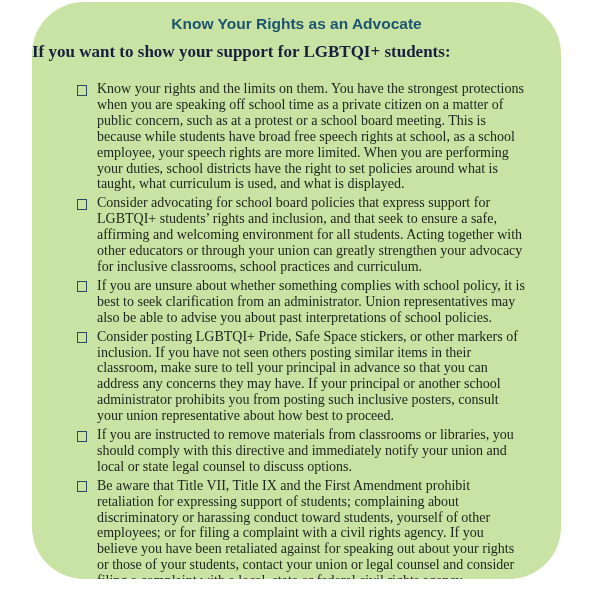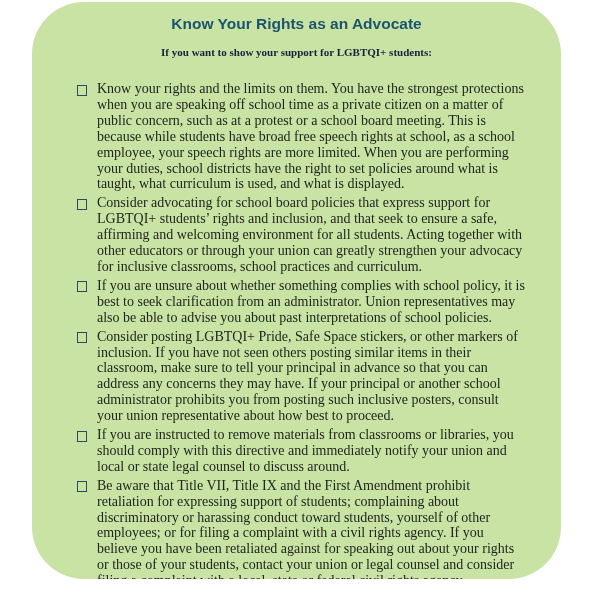--- a/index.html
+++ b/index.html
@@ -18,23 +18,23 @@
     position:absolute;left:32px;top:2px;width:529px;height:577px;
     background:var(--card-bg);border-radius:52px;box-sizing:border-box;
     overflow:hidden;
   }
   .title{
     margin:0;padding-top:13px;text-align:center;
     font-family:"Liberation Sans","DejaVu Sans",sans-serif;
     font-weight:bold;font-size:15.5px;line-height:17px;color:var(--title);
   }
   .subtitle{
-    margin:12px 0 0 0;text-align:center;
+    margin:12px 0 0 0;text-align:left;
     font-family:"Liberation Serif","DejaVu Serif",serif;
-    font-weight:bold;font-size:11px;line-height:16px;color:var(--subtitle);
+    font-weight:bold;font-size:17px;line-height:16px;color:var(--subtitle);
   }
   ul.advice{
     list-style:none;margin:21px 36px 0 45px;padding:0;
   }
   ul.advice li{
     display:flex;align-items:flex-start;gap:10px;margin:0 0 3px 0;
   }
   .cb{
     flex:none;width:8px;height:9px;margin-top:3.5px;
     border:1px solid var(--checkbox);background:transparent;display:inline-block;
@@ -63,20 +63,20 @@
     <li>
       <span class="cb"></span>
       <span class="txt">If you are unsure about whether something complies with school policy, it is best to seek clarification from an administrator. Union representatives may also be able to advise you about past interpretations of school policies.</span>
     </li>
     <li>
       <span class="cb"></span>
       <span class="txt">Consider posting LGBTQI+ Pride, Safe Space stickers, or other markers of inclusion. If you have not seen others posting similar items in their classroom, make sure to tell your principal in advance so that you can address any concerns they may have. If your principal or another school administrator prohibits you from posting such inclusive posters, consult your union representative about how best to proceed.</span>
     </li>
     <li>
       <span class="cb"></span>
-      <span class="txt">If you are instructed to remove materials from classrooms or libraries, you should comply with this directive and immediately notify your union and local or state legal counsel to discuss around.</span>
+      <span class="txt">If you are instructed to remove materials from classrooms or libraries, you should comply with this directive and immediately notify your union and local or state legal counsel to discuss options.</span>
     </li>
     <li>
       <span class="cb"></span>
       <span class="txt">Be aware that Title VII, Title IX and the First Amendment prohibit retaliation for expressing support of students; complaining about discriminatory or harassing conduct toward students, yourself of other employees; or for filing a complaint with a civil rights agency. If you believe you have been retaliated against for speaking out about your rights or those of your students, contact your union or legal counsel and consider filing a complaint with a local, state or federal civil rights agency.</span>
     </li>
   </ul>
 </div>
 
 </body></html>

